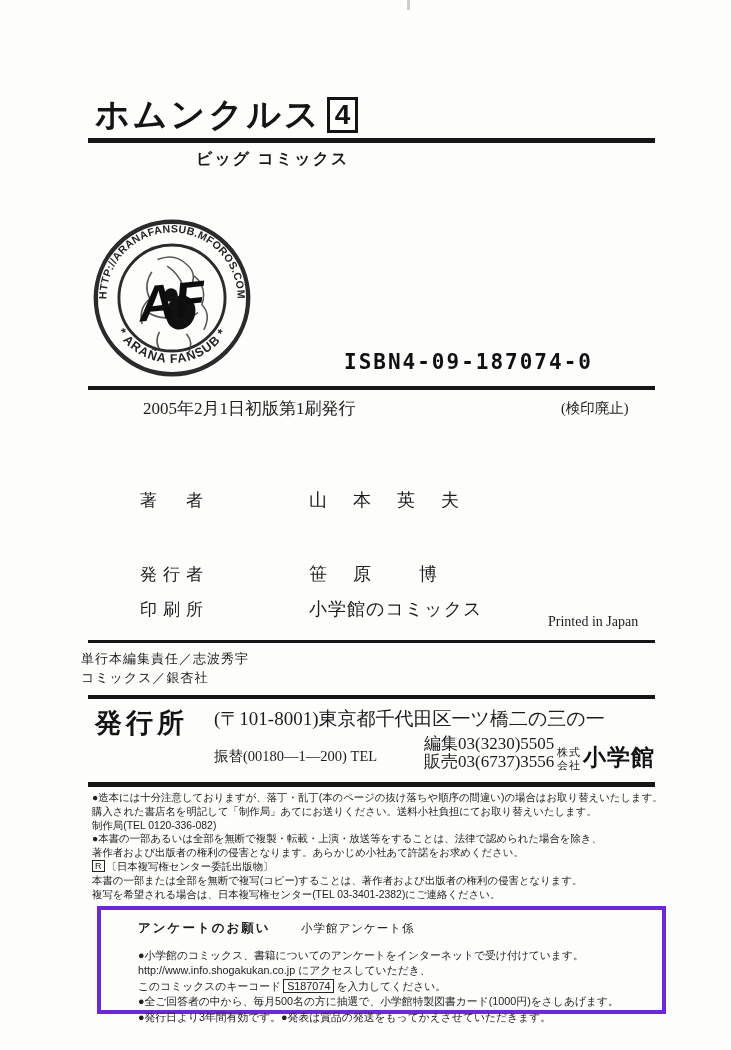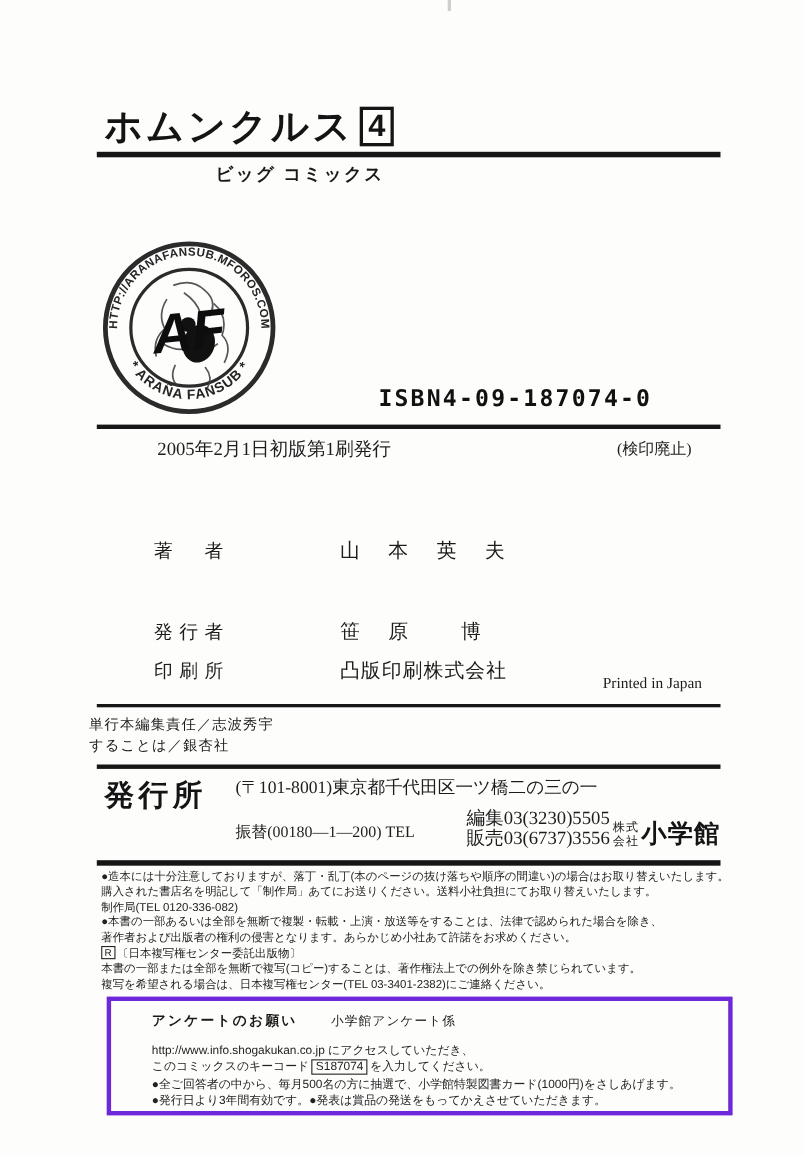--- a/index.html
+++ b/index.html
@@ -43,21 +43,21 @@
   .copyright{left:308px;top:525px;font-size:17px;}
   .printed-in{left:548px;top:614px;font-size:14px;}
 
   .edit-line{left:81px;font-size:13px;letter-spacing:1px;}
 
   .pub-label{
     left:95px;top:705px;
     font-family:"Liberation Sans", sans-serif;
     font-weight:bold;font-size:27px;letter-spacing:4px;color:#141414;
   }
-  .pub-address{left:214px;top:706px;font-size:16px;}
+  .pub-address{left:214px;top:706px;font-size:19px;}
   .pub-transfer{left:214px;top:747px;font-size:14.5px;}
   .pub-tels{left:424px;top:735px;font-size:17px;line-height:18px;white-space:nowrap;position:absolute;}
   .pub-prefix{left:557px;top:746px;font-size:11px;line-height:12.5px;letter-spacing:1px;position:absolute;font-family:"Liberation Sans", sans-serif;}
   .pub-company{
     left:583px;top:742px;
     font-family:"Liberation Sans", sans-serif;
     font-weight:bold;font-size:23px;letter-spacing:1px;color:#141414;
   }
 
   .notices{
@@ -146,27 +146,27 @@
   <div class="abs isbn">ISBN4-09-187074-0</div>
   <div class="rule" style="left:88px;top:386px;width:567px;height:4px;"></div>
   <div class="abs date-line">2005年2月1日初版第1刷発行</div>
   <div class="abs seal-note">(検印廃止)</div>
 
   <div class="abs cred-label" style="top:489px;">著　者</div>
   <div class="abs cred-value" style="top:488px;">山　本　英　夫</div>
   <div class="abs cred-label" style="top:563px;">発行者</div>
   <div class="abs cred-value" style="top:562px;">笹　原　　博</div>
   <div class="abs cred-label" style="top:598px;">印刷所</div>
-  <div class="abs cred-value" style="top:597px;letter-spacing:1px;">凸版印刷株式会社</div>
+  <div class="abs cred-value" style="top:597px;letter-spacing:1px;">小学館のコミックス</div>
   <div class="abs printed-in">Printed in Japan</div>
 
   <div class="rule" style="left:88px;top:640px;width:567px;height:3px;"></div>
 
   <div class="abs edit-line" style="top:650px;">単行本編集責任／志波秀宇</div>
-  <div class="abs edit-line" style="top:669px;">することは／銀杏社</div>
+  <div class="abs edit-line" style="top:669px;">コミックス／銀杏社</div>
 
   <div class="rule" style="left:88px;top:695px;width:567px;height:3.5px;"></div>
 
   <div class="abs pub-label">発行所</div>
   <div class="abs pub-address">(〒101-8001)東京都千代田区一ツ橋二の三の一</div>
   <div class="abs pub-transfer">振替(00180—1—200) TEL</div>
   <div class="pub-tels">
     <div>編集03(3230)5505</div>
     <div>販売03(6737)3556</div>
   </div>
@@ -178,28 +178,29 @@
 
   <div class="rule" style="left:88px;top:782px;width:567px;height:5px;"></div>
 
   <div class="notices">
     <div>●造本には十分注意しておりますが、落丁・乱丁(本のページの抜け落ちや順序の間違い)の場合はお取り替えいたします。</div>
     <div>購入された書店名を明記して「制作局」あてにお送りください。送料小社負担にてお取り替えいたします。</div>
     <div>制作局(TEL 0120-336-082)</div>
     <div>●本書の一部あるいは全部を無断で複製・転載・上演・放送等をすることは、法律で認められた場合を除き、</div>
     <div>著作者および出版者の権利の侵害となります。あらかじめ小社あて許諾をお求めください。</div>
     <div><span class="rbox">R</span><span>〔日本複写権センター委託出版物〕</span></div>
-    <div>本書の一部または全部を無断で複写(コピー)することは、著作権法上での例外を除き禁じられています。</div>
+    <div>本書の一部または全部を無断で複写(コピー)することは、著作者および出版者の権利の侵害となります。</div>
     <div>複写を希望される場合は、日本複写権センター(TEL 03-3401-2382)にご連絡ください。</div>
   </div>
 
   <div class="survey-box">
     <div class="survey-head">アンケートのお願い</div>
     <div class="survey-sub">小学館アンケート係</div>
     <div class="survey-lines">
+      <div>●小学館のコミックス、書籍についてのアンケートをインターネットで受け付けています。</div>
       <div>http://www.info.shogakukan.co.jp にアクセスしていただき、</div>
       <div><span>このコミックスのキーコード</span><span class="code-box">S187074</span><span>を入力してください。</span></div>
       <div>●全ご回答者の中から、毎月500名の方に抽選で、小学館特製図書カード(1000円)をさしあげます。</div>
       <div>●発行日より3年間有効です。●発表は賞品の発送をもってかえさせていただきます。</div>
     </div>
   </div>
 
 </div>
 
 </body></html>

